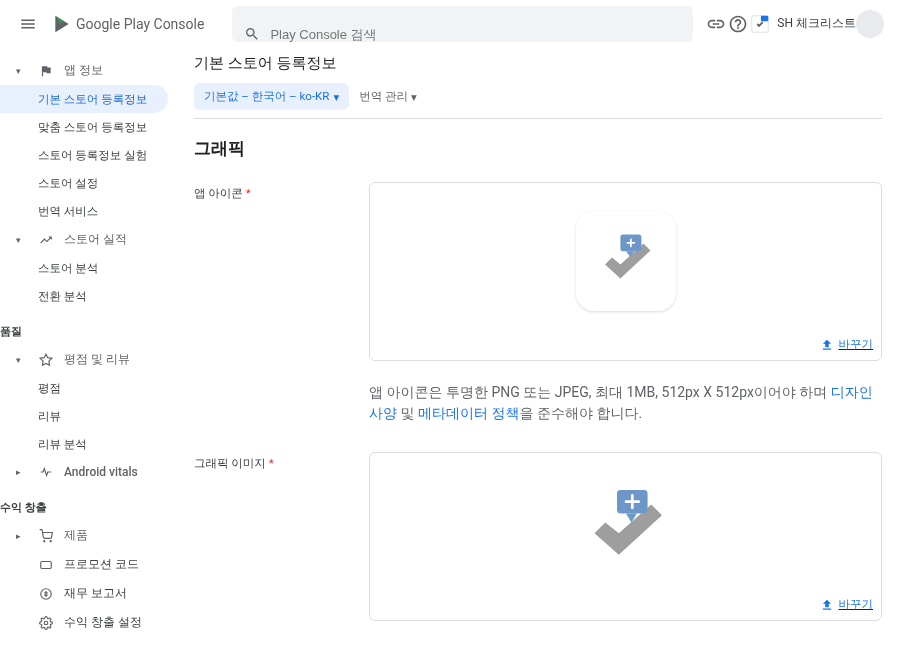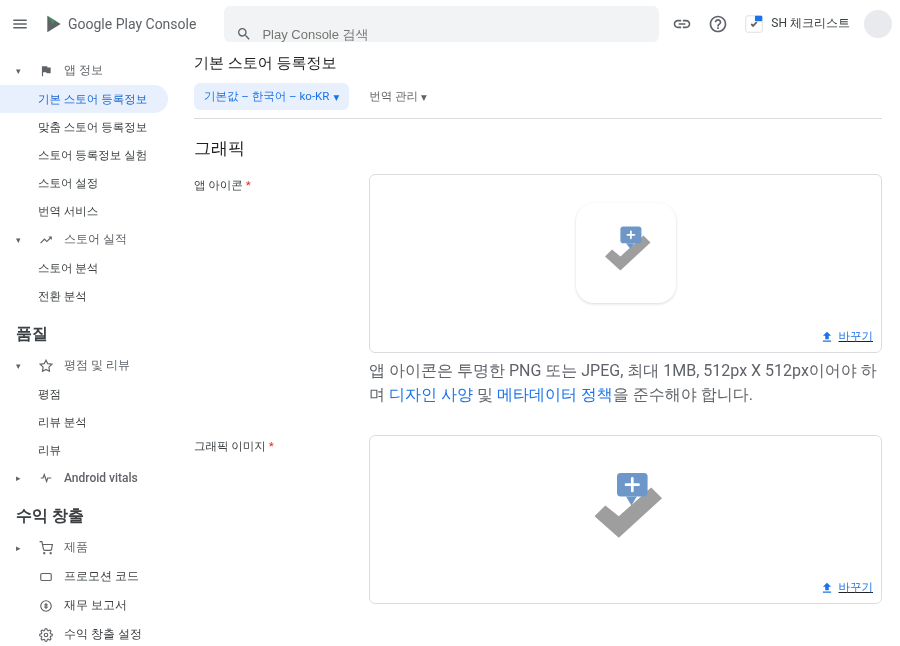--- a/index.html
+++ b/index.html
@@ -1,62 +1,62 @@
 <!DOCTYPE html>
 <html><head>
 <meta charset="utf-8">
 <style>
 * { margin: 0; padding: 0; box-sizing: border-box; }
 body { font-family: 'Roboto', Arial, sans-serif; font-size: 13px; color: #202124; background: #fff; width: 900px; height: 646px; overflow: hidden; }
 
-.header { height: 48px; display: flex; align-items: center; padding: 0 8px; gap: 12px; border-bottom: 1px solid transparent; }
+.header { height: 48px; display: flex; align-items: center; padding: 0 16px; gap: 12px; border-bottom: 1px solid transparent; }
 .menu-icon { width: 24px; height: 24px; display: flex; align-items: center; justify-content: center; cursor: pointer; color: #5f6368; }
 .logo { display: flex; align-items: center; gap: 4px; }
 .logo-img { width: 20px; height: 20px; }
 .logo-text { font-size: 14px; color: #5f6368; font-weight: 400; }
 .search-box { flex: 1; max-width: 540px; height: 36px; background: #f1f3f4; border-radius: 6px; display: flex; align-items: flex-end; padding: 0 12px; gap: 10px; margin-left: 16px; }
 .search-box input { border: none; background: transparent; outline: none; flex: 1; font-size: 13px; color: #5f6368; }
-.header-right { margin-left: auto; display: flex; align-items: center; gap: 14px; }
+.header-right { margin-left: auto; display: flex; align-items: center; }
 .header-icon { width: 22px; height: 22px; color: #5f6368; cursor: pointer; display: flex; align-items: center; justify-content: center; }
 .checklist-chip { display: flex; align-items: center; gap: 6px; font-size: 12px; color: #3c4043; cursor: pointer; }
 .avatar { width: 28px; height: 28px; border-radius: 50%; background: #e8eaed; }
 
 .layout { display: flex; height: calc(100% - 48px); }
 
 .sidebar { width: 176px; overflow-y: auto; padding: 8px 0; font-size: 12px; }
 .side-item { display: flex; align-items: center; padding: 6px 8px 6px 16px; gap: 10px; color: #3c4043; cursor: pointer; min-height: 28px; }
 .side-item.child { padding-left: 38px; font-size: 11.5px; }
 .side-item.active { background: #e8f0fe; color: #1967d2; border-radius: 0 14px 14px 0; margin-right: 8px; }
 .side-item.section-head { font-weight: 500; color: #5f6368; }
 .side-expand { width: 10px; color: #5f6368; font-size: 9px; margin-right: 2px; }
 .side-icon { width: 16px; height: 16px; color: #5f6368; display: flex; align-items: center; justify-content: center; flex-shrink: 0; }
-.side-section-label { padding: 14px 16px 6px 16px; font-size: 16px; font-weight: 600; color: #3c4043; }
+.side-section-label { padding: 14px 16px 6px 0; font-size: 11px; font-weight: 600; color: #3c4043; }
 
 .main { flex: 1; overflow-y: auto; padding: 6px 18px 20px 18px; }
 .page-title { font-size: 15px; font-weight: 500; color: #202124; margin-bottom: 10px; }
-.tab-row { display: flex; align-items: center; gap: 20px; border-bottom: 1px solid #dadce0; padding-bottom: 8px; margin-bottom: 18px; }
+.tab-row { display: flex; align-items: center; gap: 10px; border-bottom: 1px solid #dadce0; padding-bottom: 8px; margin-bottom: 18px; }
 .chip { background: #e8f0fe; color: #1a73e8; font-size: 11.5px; padding: 6px 10px; border-radius: 6px; display: flex; align-items: center; gap: 4px; cursor: pointer; }
 .tab-link { font-size: 11.5px; color: #5f6368; display: flex; align-items: flex-end; gap: 3px; cursor: pointer; }
 
-.section-title { font-size: 17px; font-weight: 400; margin-bottom: 14px; }
+.section-title { font-size: 17px; font-weight: 700; margin-bottom: 22px; }
 .section-desc { font-size: 11.5px; color: #5f6368; line-height: 1.6; margin-bottom: 22px; }
 .section-desc a { color: #1a73e8; text-decoration: none; }
 
 .field-row { display: flex; margin-bottom: 28px; }
 .field-label { width: 175px; font-size: 11.5px; color: #3c4043; padding-top: 4px; }
 .field-label .req { color: #d93025; }
 .field-content { flex: 1; }
 
 .upload-box { border: 1px solid #dadce0; border-radius: 6px; padding: 8px; position: relative; text-decoration: underline; }
 .upload-preview { display: flex; align-items: center; justify-content: center; background: #fff; min-height: 140px; }
 .upload-preview.wide { min-height: 130px; }
 .preview-icon { width: 100px; height: 100px; border-radius: 18px; background: #fff; box-shadow: 0 1px 3px rgba(0,0,0,0.15); display: flex; align-items: center; justify-content: center; position: relative; }
 .upload-footer { display: flex; justify-content: flex-end; padding-top: 6px; }
 .change-btn { color: #1a73e8; font-size: 11.5px; display: flex; align-items: center; gap: 5px; cursor: pointer; }
-.help-text { font-size: 16px; color: #5f6368; line-height: 1.5; margin-top: 6px; }
+.help-text { font-size: 14px; color: #5f6368; line-height: 1.5; margin-top: 21px; }
 .help-text a { color: #1a73e8; text-decoration: none; }
 
 svg { display: block; }
 </style>
 </head>
 <body>
 
 <div class="header">
   <div class="menu-icon">
     <svg width="18" height="18" viewBox="0 0 24 24" fill="currentColor">
@@ -150,24 +150,24 @@
           <svg width="14" height="14" viewBox="0 0 24 24" fill="none" stroke="currentColor" stroke-width="2">
             <path d="M12 2l3 6 7 1-5 5 1 7-6-3-6 3 1-7-5-5 7-1z"></path>
           </svg>
         </span>
       <span>평점 및 리뷰</span>
     </div>
     <div class="side-item child">
         <span>평점</span>
       </div>
     <div class="side-item child">
+        <span>리뷰</span>
+      </div>
+    <div class="side-item child">
         <span>리뷰 분석</span>
-      </div>
-    <div class="side-item child">
-        <span>리뷰</span>
       </div>
 
     <div class="side-item section-head">
       <span class="side-expand">▸</span>
       <span class="side-icon">
           <svg width="14" height="14" viewBox="0 0 24 24" fill="none" stroke="currentColor" stroke-width="2">
             <path d="M3 12h4l2-6 4 12 2-6h6"></path>
           </svg>
         </span>
       <span>Android vitals</span>

